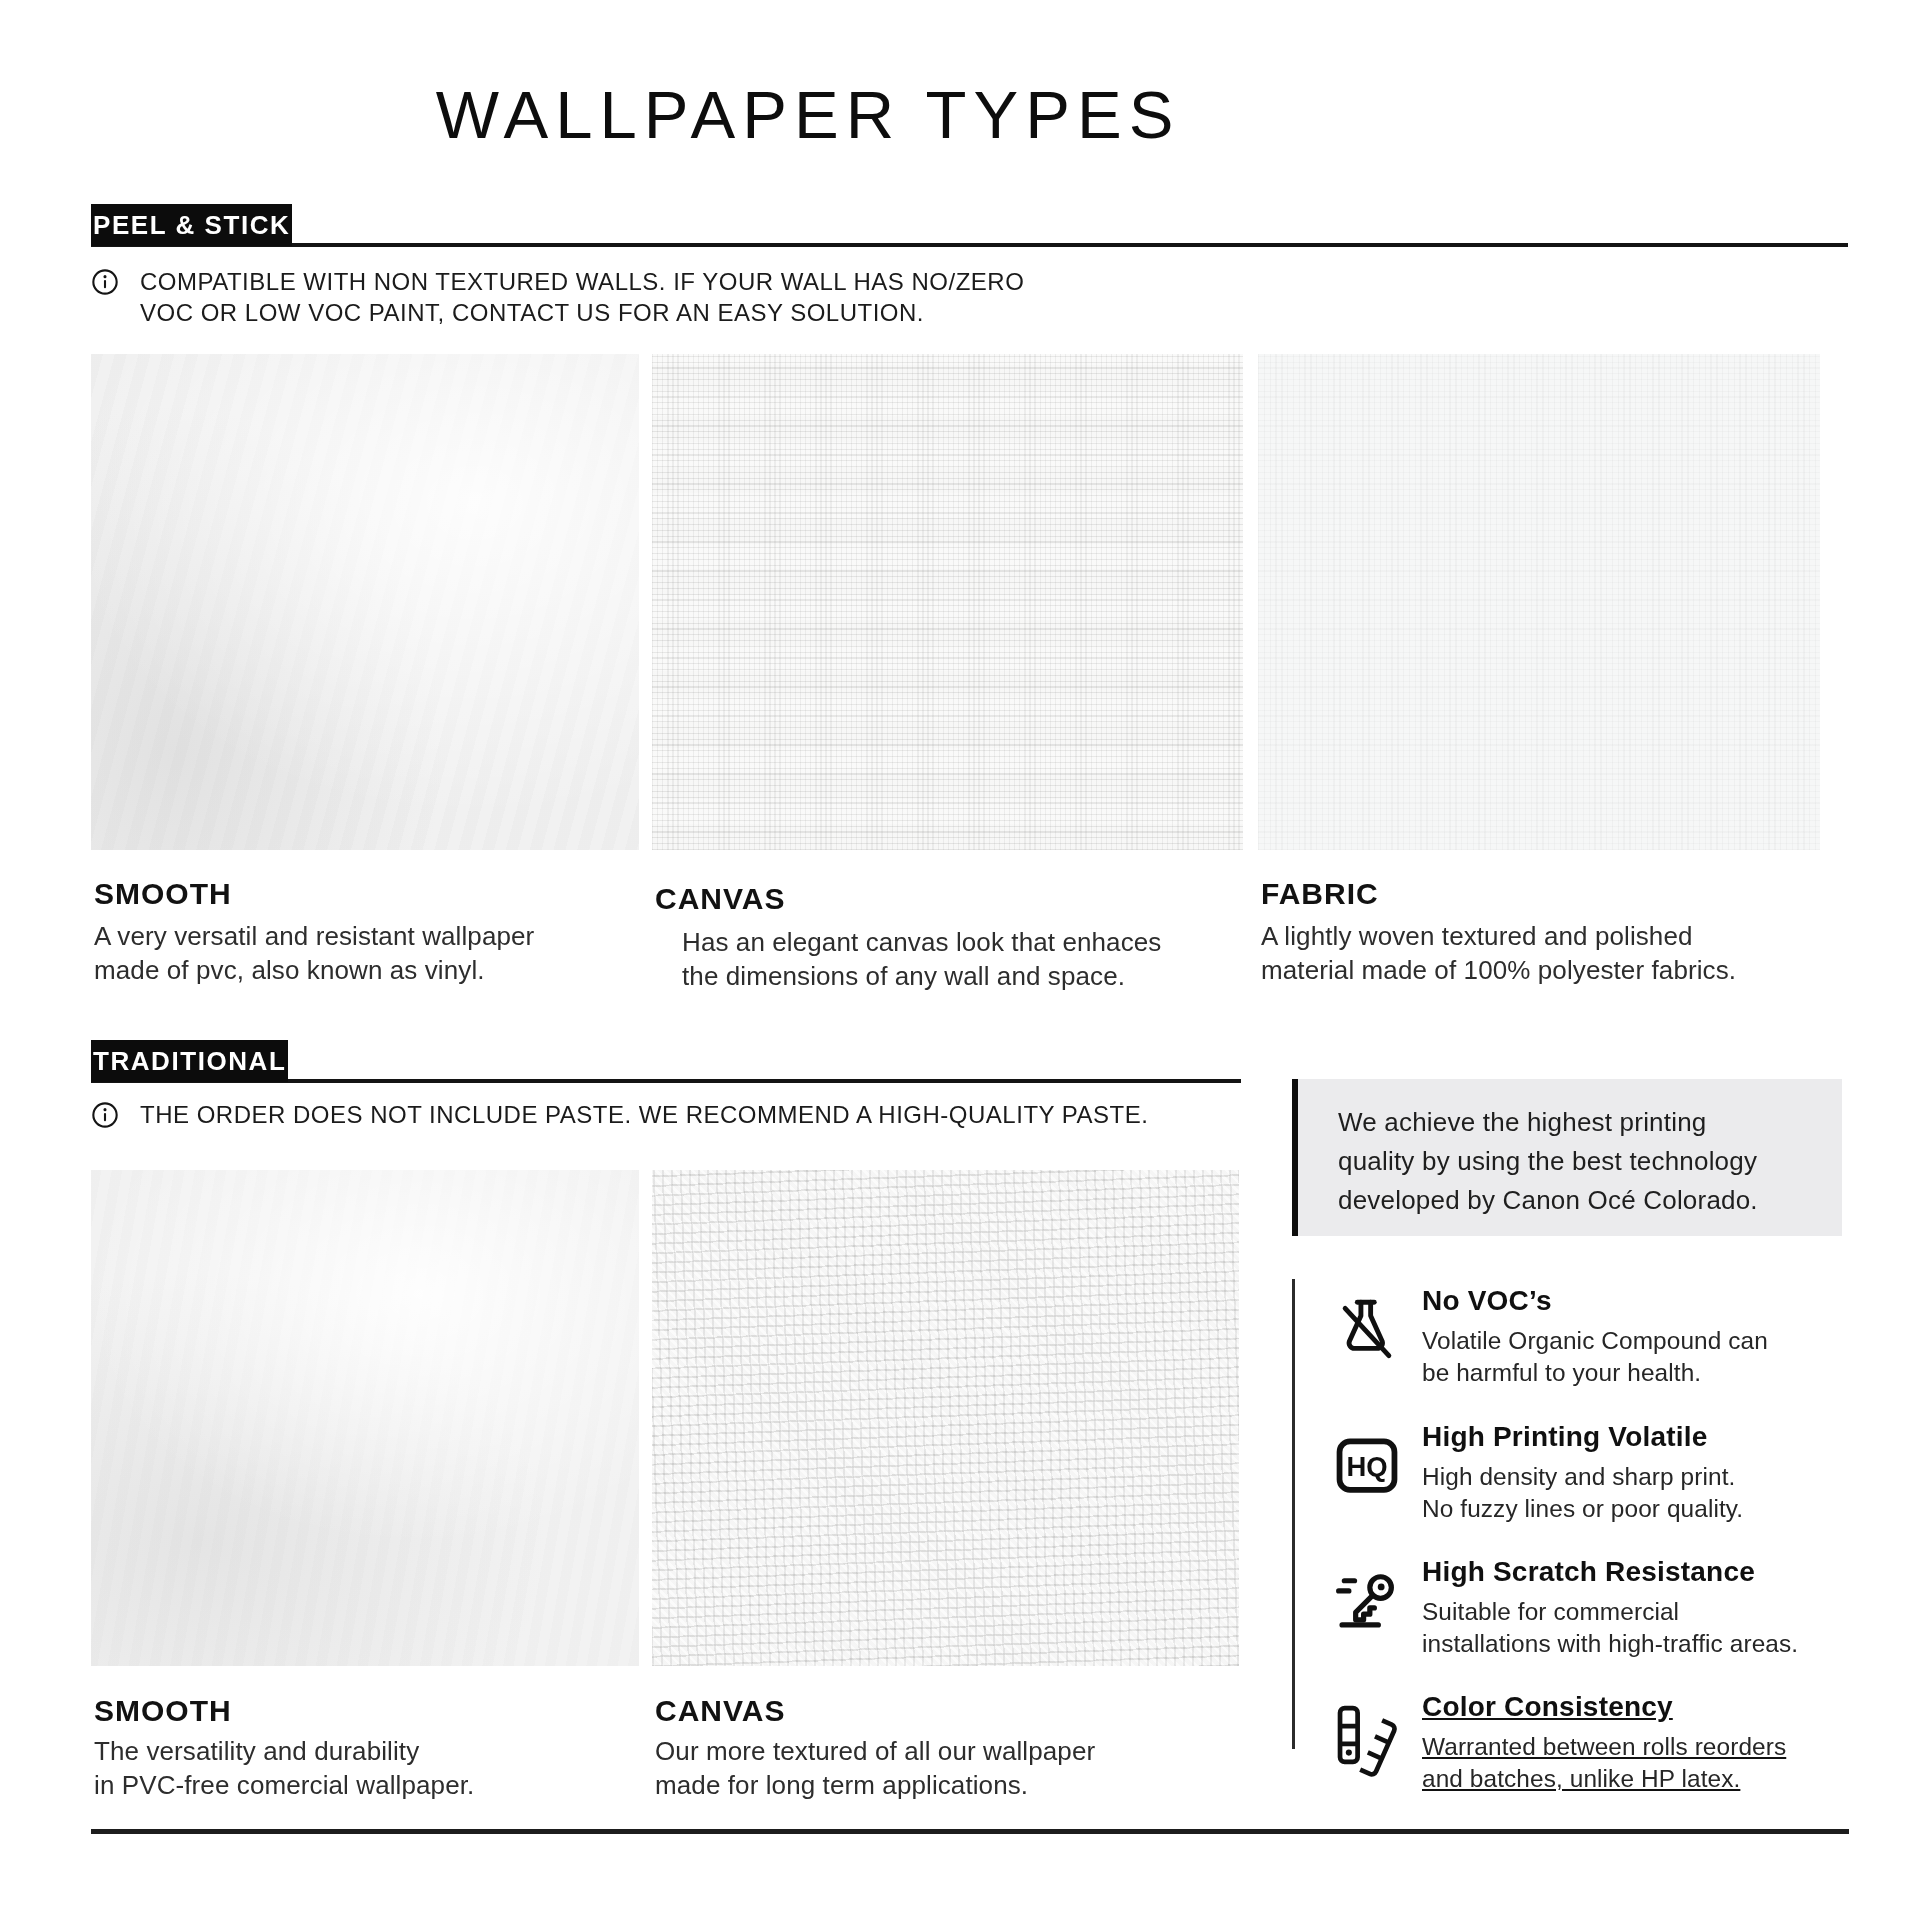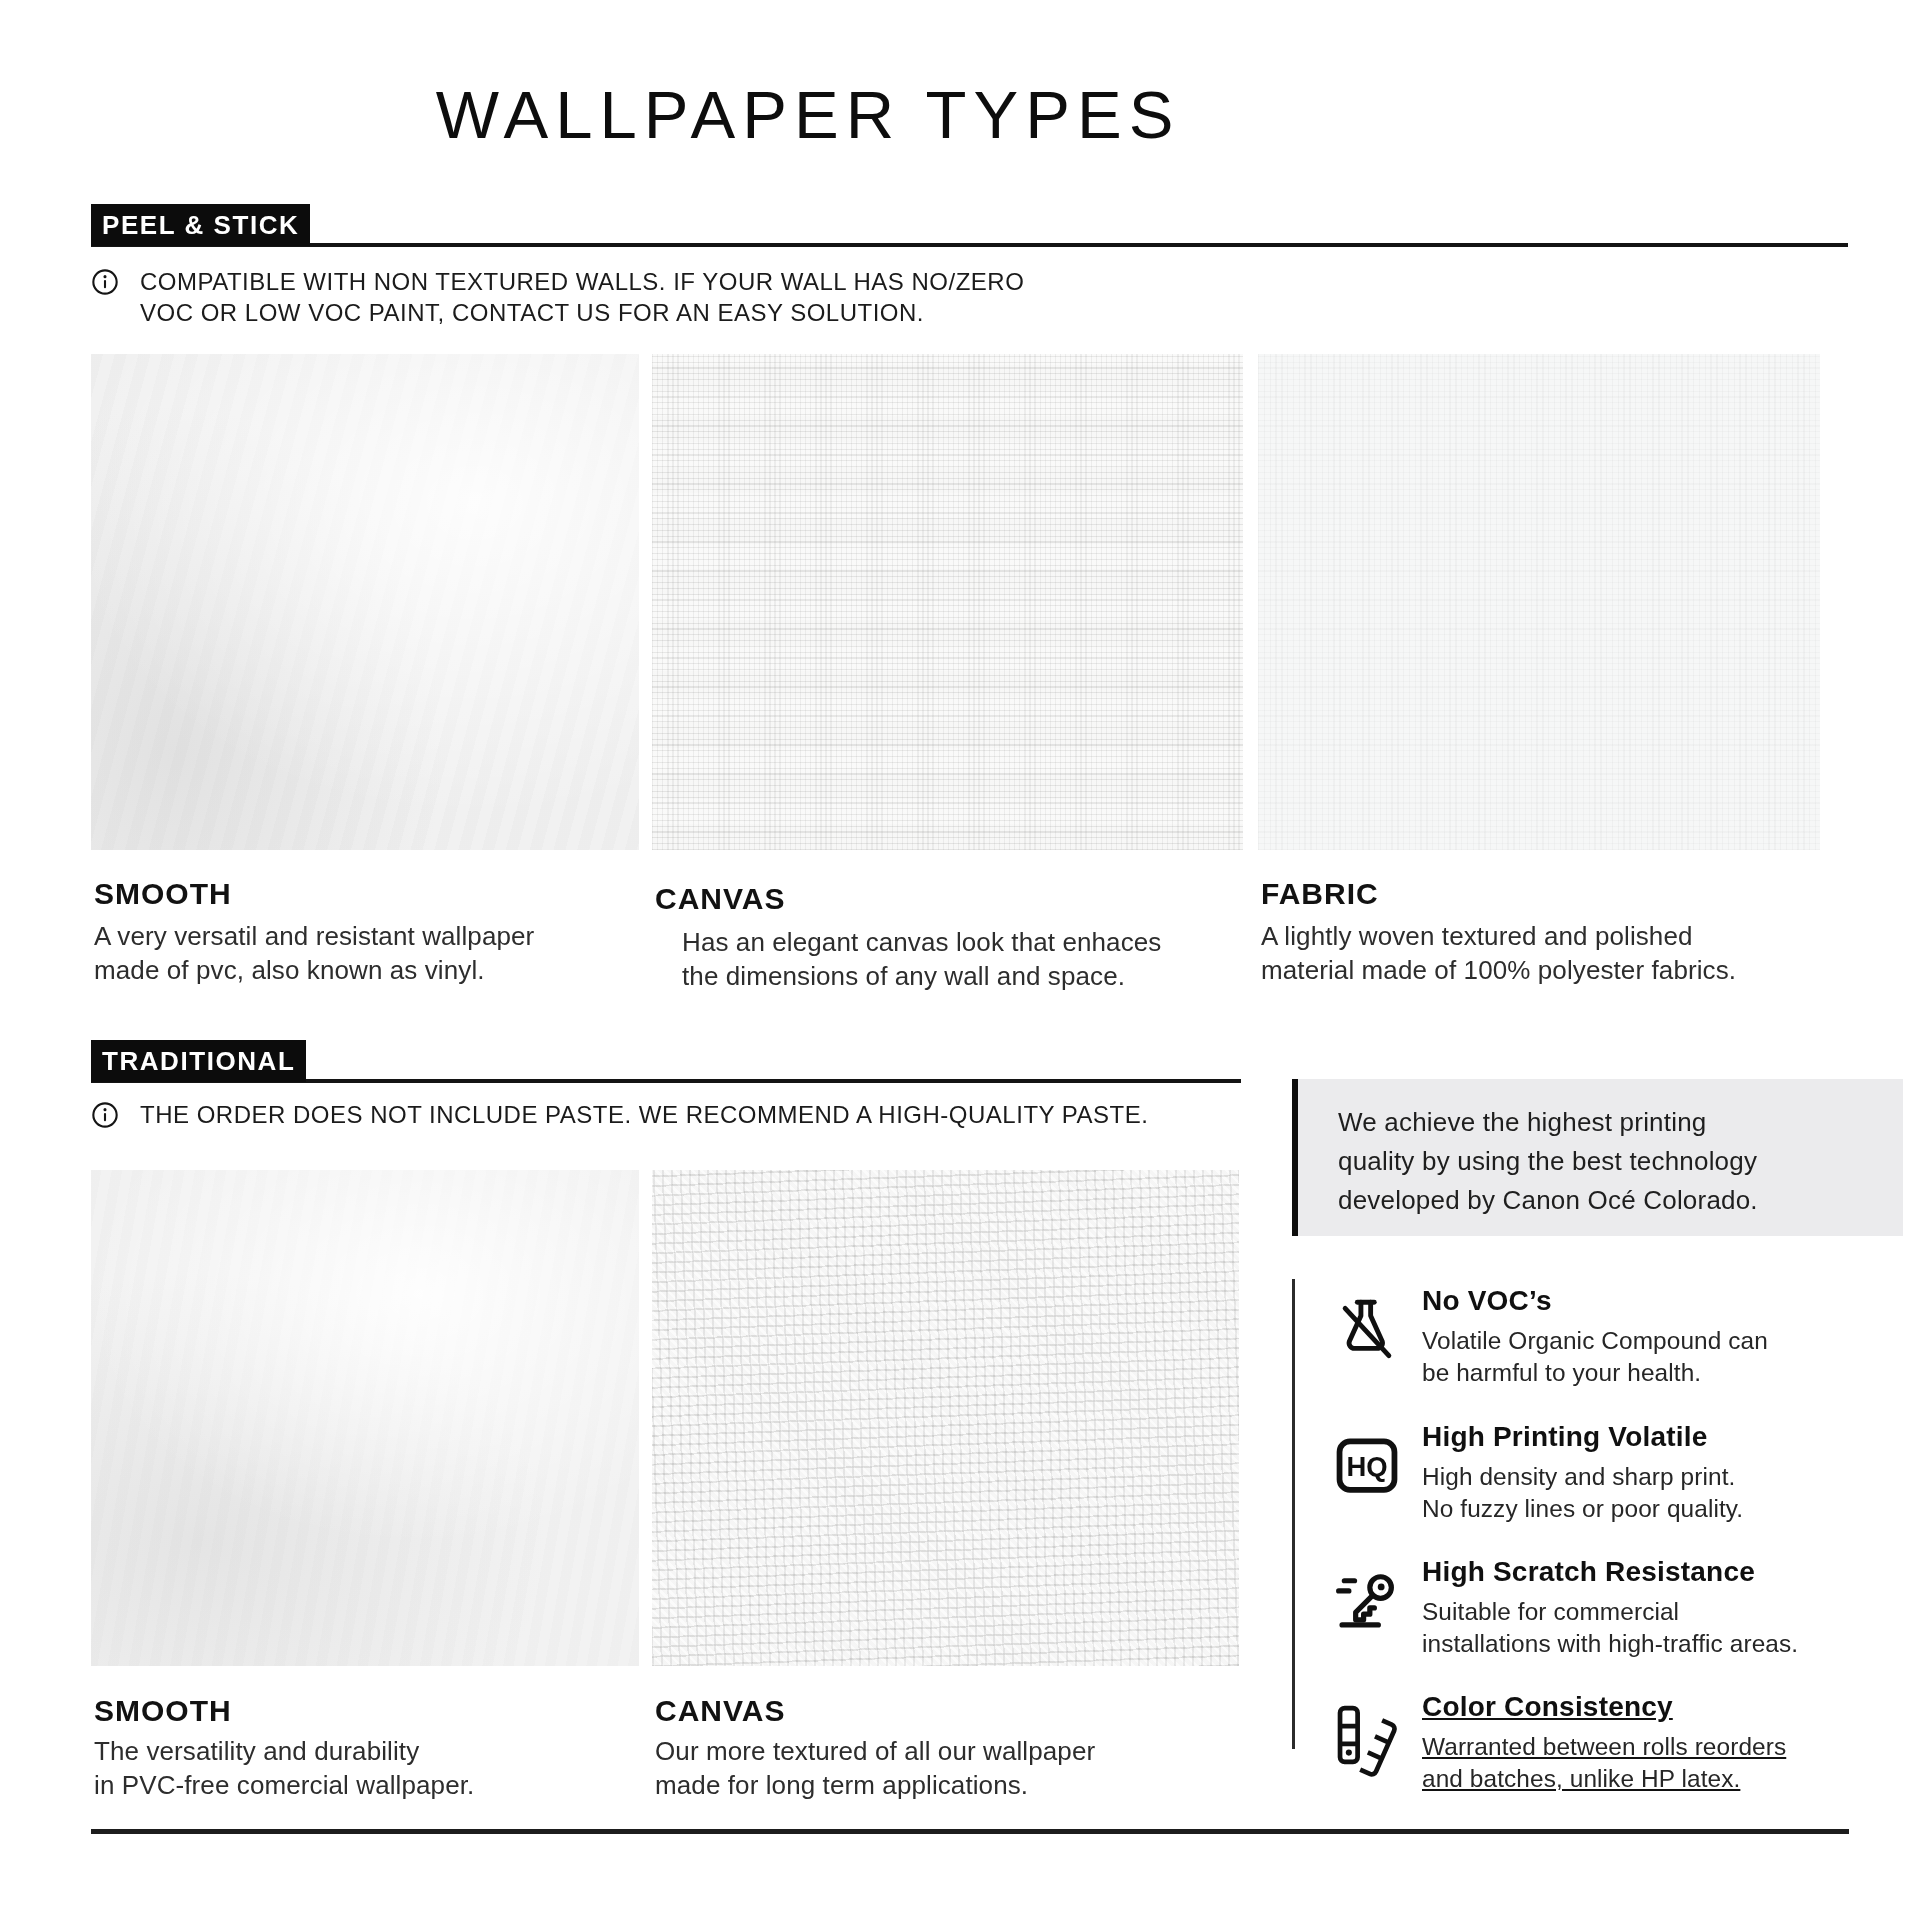--- a/index.html
+++ b/index.html
@@ -5,21 +5,21 @@
   html,body{margin:0;padding:0;background:#fff;}
   .page{position:relative;width:1926px;height:1926px;background:#ffffff;
         font-family:"Liberation Sans",sans-serif;color:#111;overflow:hidden;}
 
   
   .title{position:absolute;top:76px;left:808px;transform:translateX(-50%);
          font-size:67px;font-weight:400;letter-spacing:0.105em;white-space:nowrap;color:#0d0d0d;}
 
   
   .badge{position:absolute;height:42px;background:#0c0c0c;color:#ffffff;display:flex;align-items:center;
-         padding:0 11px;font-size:26px;font-weight:700;letter-spacing:0.06em;z-index:2;white-space:nowrap;}
+         padding:0 2px;font-size:26px;font-weight:700;letter-spacing:0.06em;z-index:2;white-space:nowrap;}
   #badge-ps{left:91px;top:204px;}
   #badge-tr{left:91px;top:1040px;}
   .rule{position:absolute;background:#141414;height:3.9px;}
   #rule-ps{left:91px;top:243px;width:1757px;}
   #rule-tr{left:91px;top:1079px;width:1150px;}
   #rule-bottom{left:91px;top:1829px;width:1758px;height:4.5px;background:#1d1d1d;}
 
   
   .note{position:absolute;display:flex;gap:21px;font-size:24px;line-height:31px;
         letter-spacing:0.5px;color:#1b1b1b;}
@@ -68,21 +68,21 @@
   
   .type-name{position:absolute;font-size:30px;font-weight:700;letter-spacing:1px;color:#121212;}
   .type-desc{position:absolute;font-size:26px;line-height:34px;color:#2d2d2d;letter-spacing:0.1px;}
   #n1{left:94px;top:877px;} #d1{left:94px;top:919px;}
   #n2{left:655px;top:882px;} #d2{left:682px;top:925px;}
   #n3{left:1261px;top:877px;} #d3{left:1261px;top:919px;}
   #n4{left:94px;top:1694px;} #d4{left:94px;top:1734px;}
   #n5{left:655px;top:1694px;} #d5{left:655px;top:1734px;}
 
   
-  #quality-box{position:absolute;left:1292px;top:1079px;width:611px;height:157px;background:#ebebed;
+  #quality-box{position:absolute;left:1292px;top:1079px;width:550px;height:157px;background:#ebebed;
       border-left:6.4px solid #0d0d0d;box-sizing:border-box;padding:24.4px 19px 0 40px;
       font-size:26px;line-height:39px;color:#1e1e1e;letter-spacing:0.2px;}
   #aside-rule{position:absolute;left:1292px;top:1279px;width:2.6px;height:470px;background:#2b2b2b;}
 
   .feature{position:absolute;left:1333px;width:521px;}
   #f1{top:1285px;} #f2{top:1421px;} #f3{top:1556px;} #f4{top:1691px;text-decoration:underline;}
   .feature .f-icon{position:absolute;left:0;top:6.4px;width:68px;height:76px;}
   .feature .f-icon svg{width:100%;height:100%;overflow:visible;}
   .feature .f-text{margin-left:89px;}
   .f-title{font-size:28px;font-weight:700;letter-spacing:0.2px;color:#101010;margin-bottom:8.3px;}

